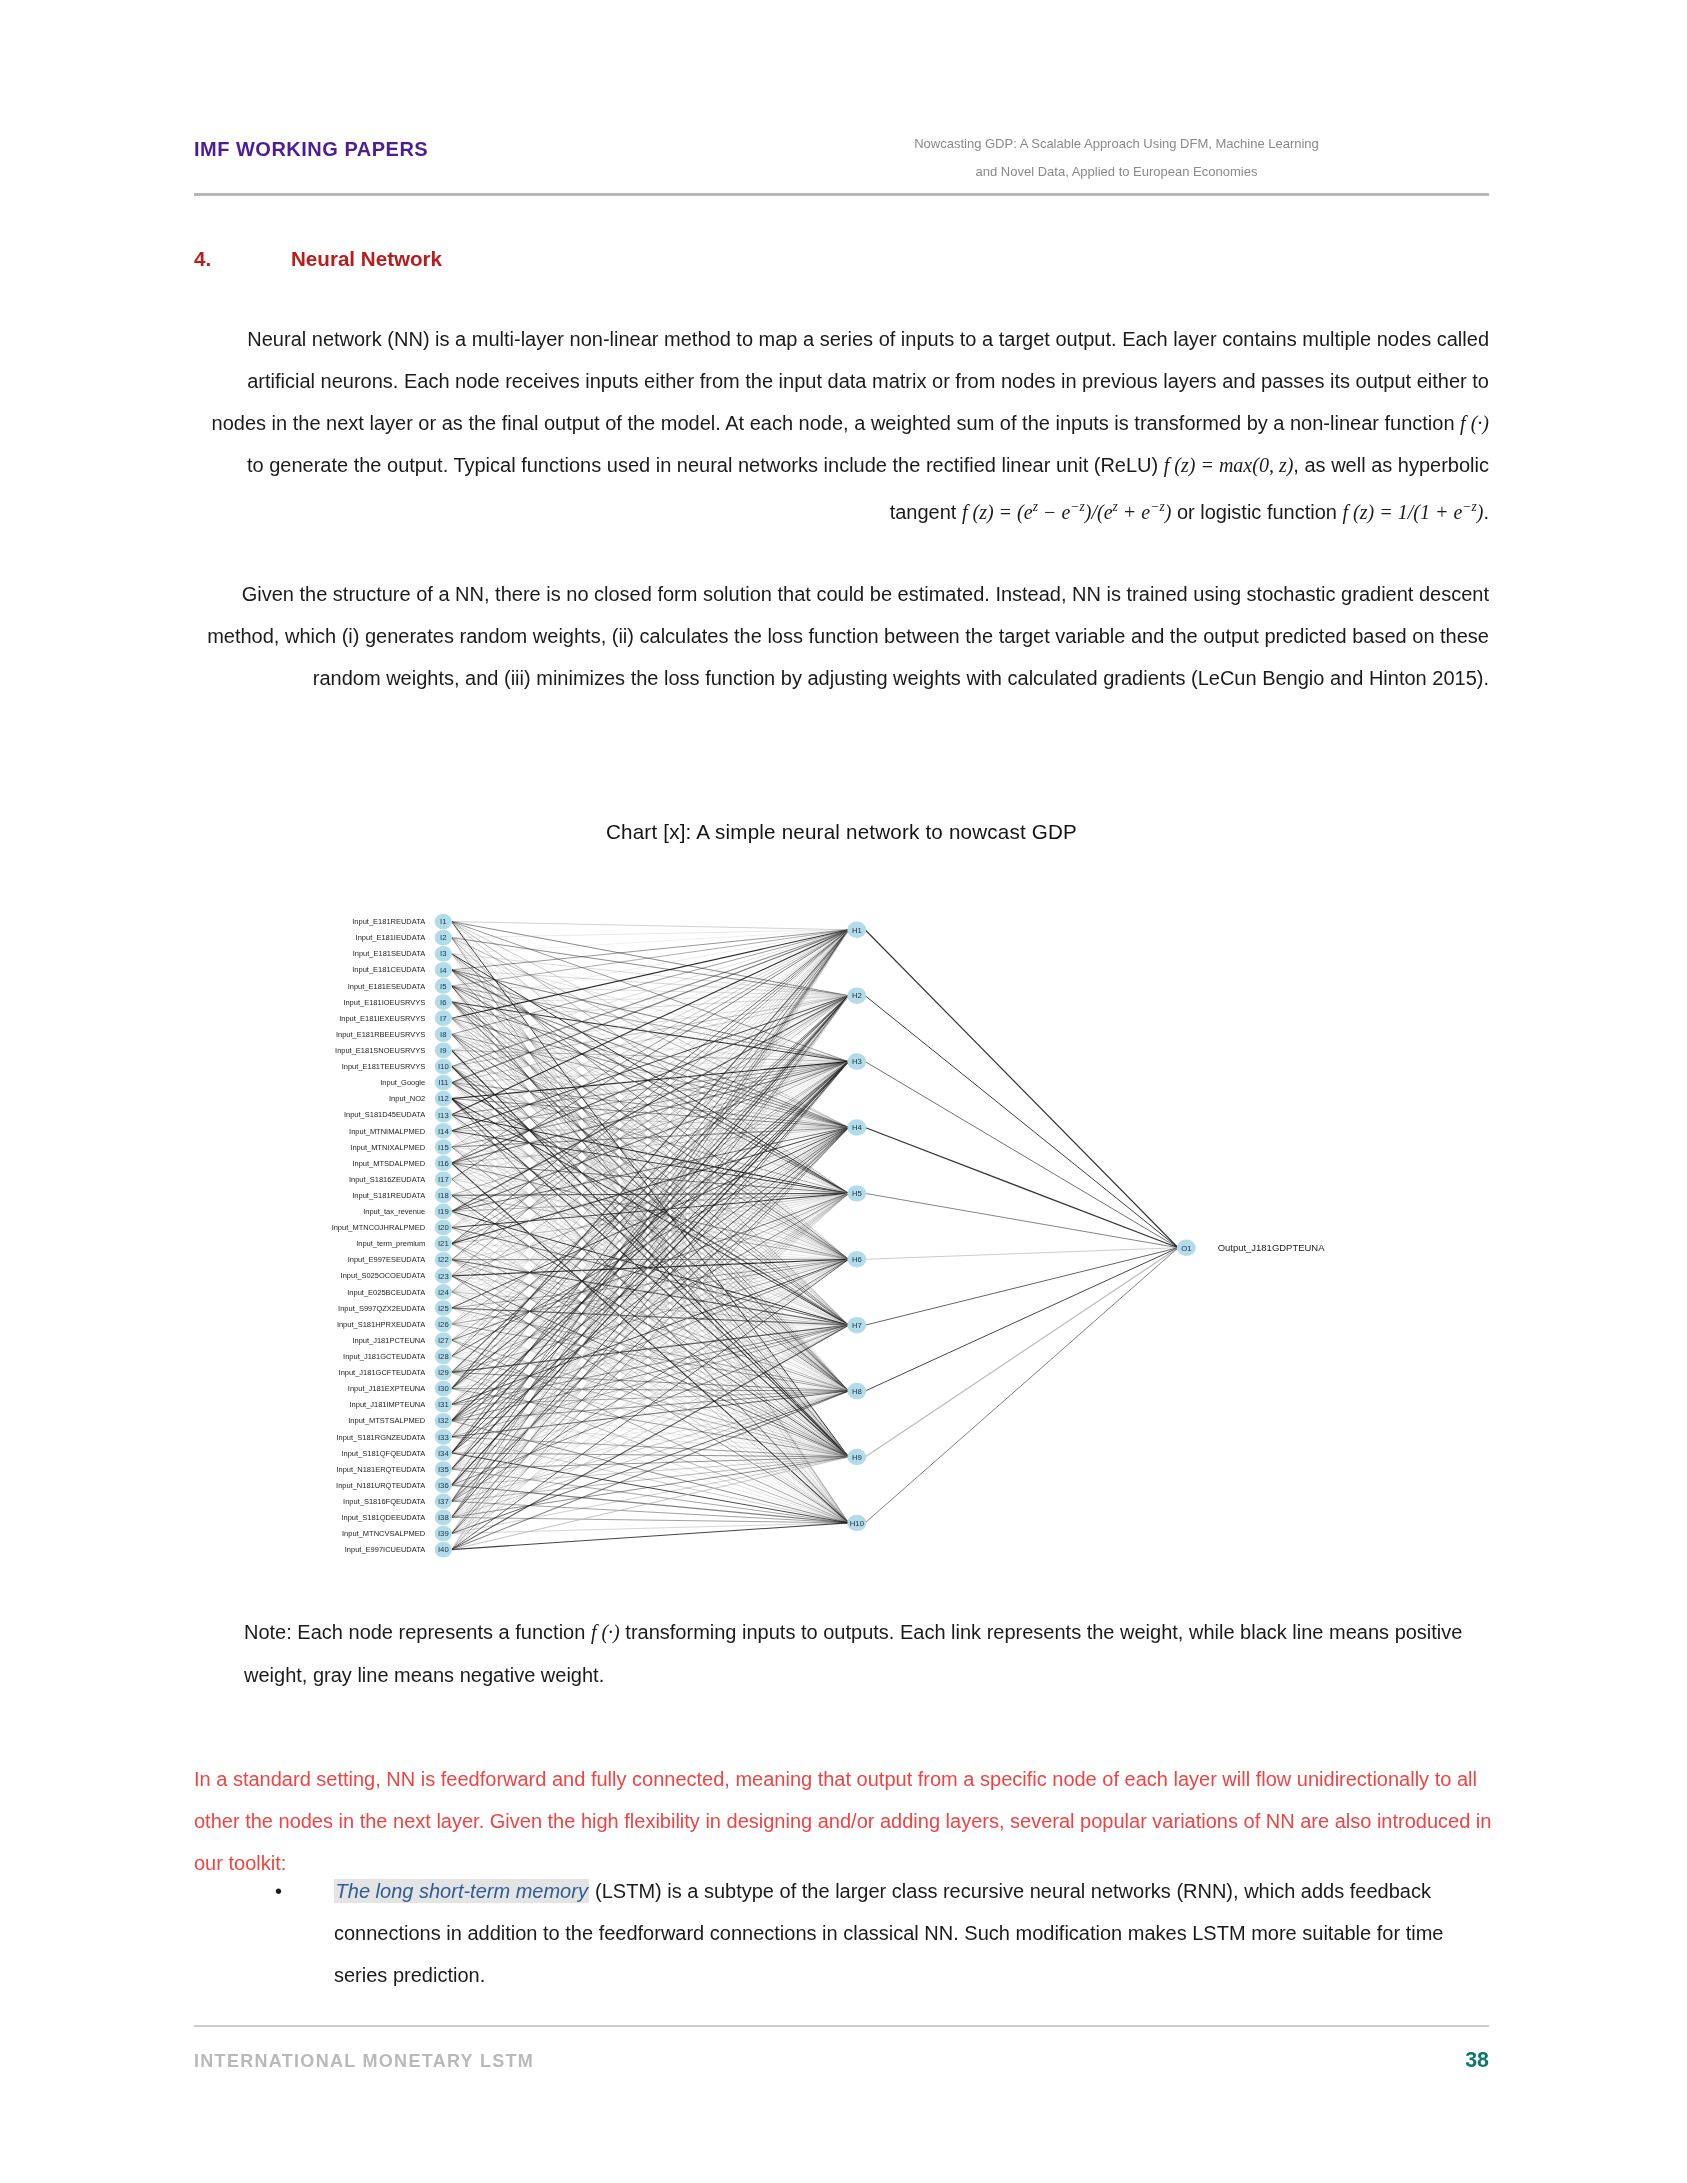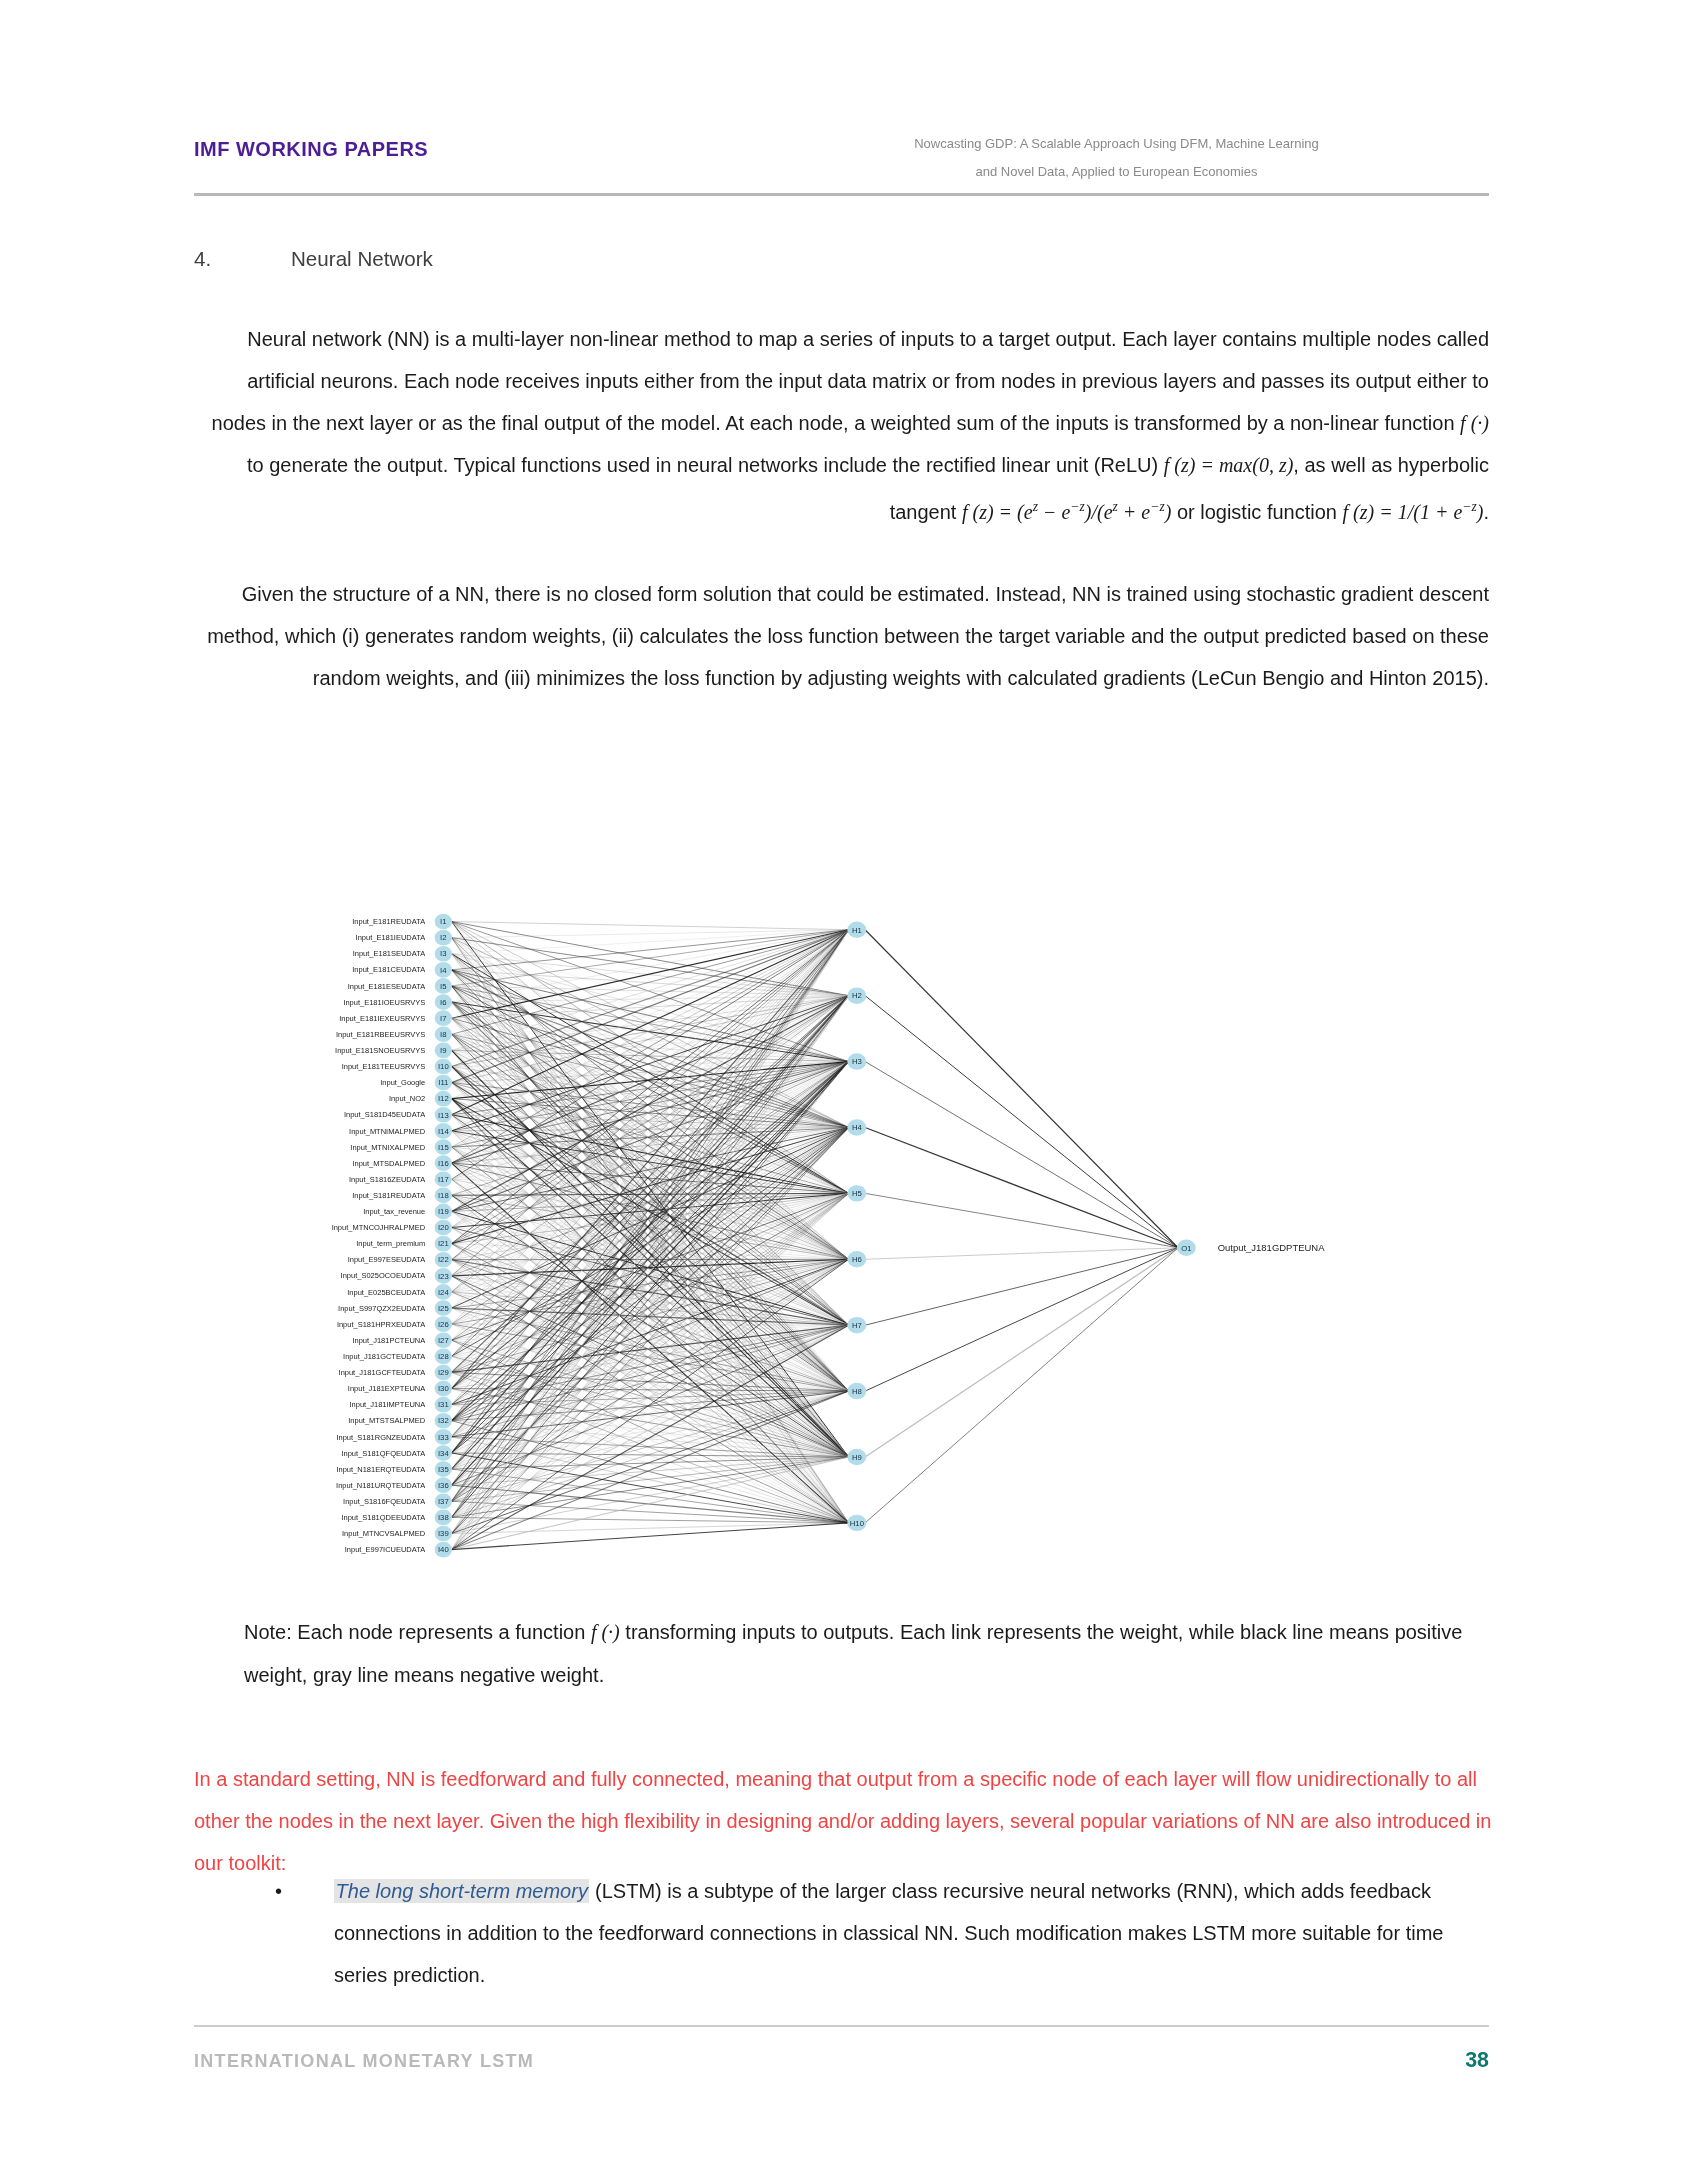--- a/index.html
+++ b/index.html
@@ -58,22 +58,22 @@
     height: 2.5px;
     background: #b8b8b8;
   }
 
   
   .sect-title {
     position: absolute;
     left: 194px;
     top: 247px;
     font-size: 20.6px;
-    font-weight: normal;
-    color: #404040;
+    font-weight: bold;
+    color: #b91c1c;
   }
   .sect-num { display: inline-block; width: 97px; }
 
   
   .body-text {
     position: absolute;
     left: 194px;
     width: 1295px;
     font-size: 20px;
     line-height: 42px;
@@ -221,20 +221,21 @@
   <div class="sect-title">
     <span class="sect-num">4.</span><span>Neural Network</span>
   </div>
 
   <div class="body-text" id="para1">
     <span>Neural network (NN) is a multi-layer non-linear method to map a series of inputs to a target output. Each layer contains multiple nodes called artificial neurons.  Each node receives inputs either from the input data matrix or from nodes in previous layers and passes its output either to nodes in the next layer or as the final output of the model. At each node, a weighted sum of the inputs is transformed by a non-linear function </span><span class="mi">f (·)</span><span> to generate the output. Typical functions used in neural networks include the rectified linear unit (ReLU) </span><span class="mi">f (z) = max(0, z)</span><span>, as well as hyperbolic tangent </span><span class="mi"><span>f (z) = (e</span><span class="msup">z</span><span> − e</span><span class="msup">−z</span><span>)/(e</span><span class="msup">z</span><span> + e</span><span class="msup">−z</span><span>)</span></span><span> or logistic function </span><span class="mi"><span>f (z) = 1/(1 + e</span><span class="msup">−z</span><span>)</span></span><span>.</span>
   </div>
 
   <div class="body-text" id="para2">Given the structure of a NN, there is no closed form solution that could be estimated. Instead, NN is trained using stochastic gradient descent method, which (i) generates random weights, (ii) calculates the loss function between the target variable and the output predicted based on these random weights, and (iii) minimizes the loss function by adjusting weights with calculated gradients (LeCun Bengio and Hinton 2015).</div>
 
+  <div class="chart-caption">Chart [x]:  A simple neural network to nowcast GDP</div>
 
   <div class="figure">
     <svg id="nn-svg" width="1195" height="659" viewBox="0 0 1450 800">
         <g>
           <line x1="248" y1="14" x2="730" y2="24" stroke="#b4b4b4" stroke-width="1.05" stroke-opacity="0.73"></line>
           <line x1="248" y1="14" x2="730" y2="104" stroke="#1a1a1a" stroke-width="0.75" stroke-opacity="0.84"></line>
           <line x1="248" y1="14" x2="730" y2="184" stroke="#1a1a1a" stroke-width="1.08" stroke-opacity="0.51"></line>
           <line x1="248" y1="14" x2="730" y2="264" stroke="#1a1a1a" stroke-width="0.56" stroke-opacity="0.47"></line>
           <line x1="248" y1="14" x2="730" y2="344" stroke="#1a1a1a" stroke-width="0.42" stroke-opacity="0.93"></line>
           <line x1="248" y1="14" x2="730" y2="424" stroke="#1a1a1a" stroke-width="0.47" stroke-opacity="0.59"></line>

